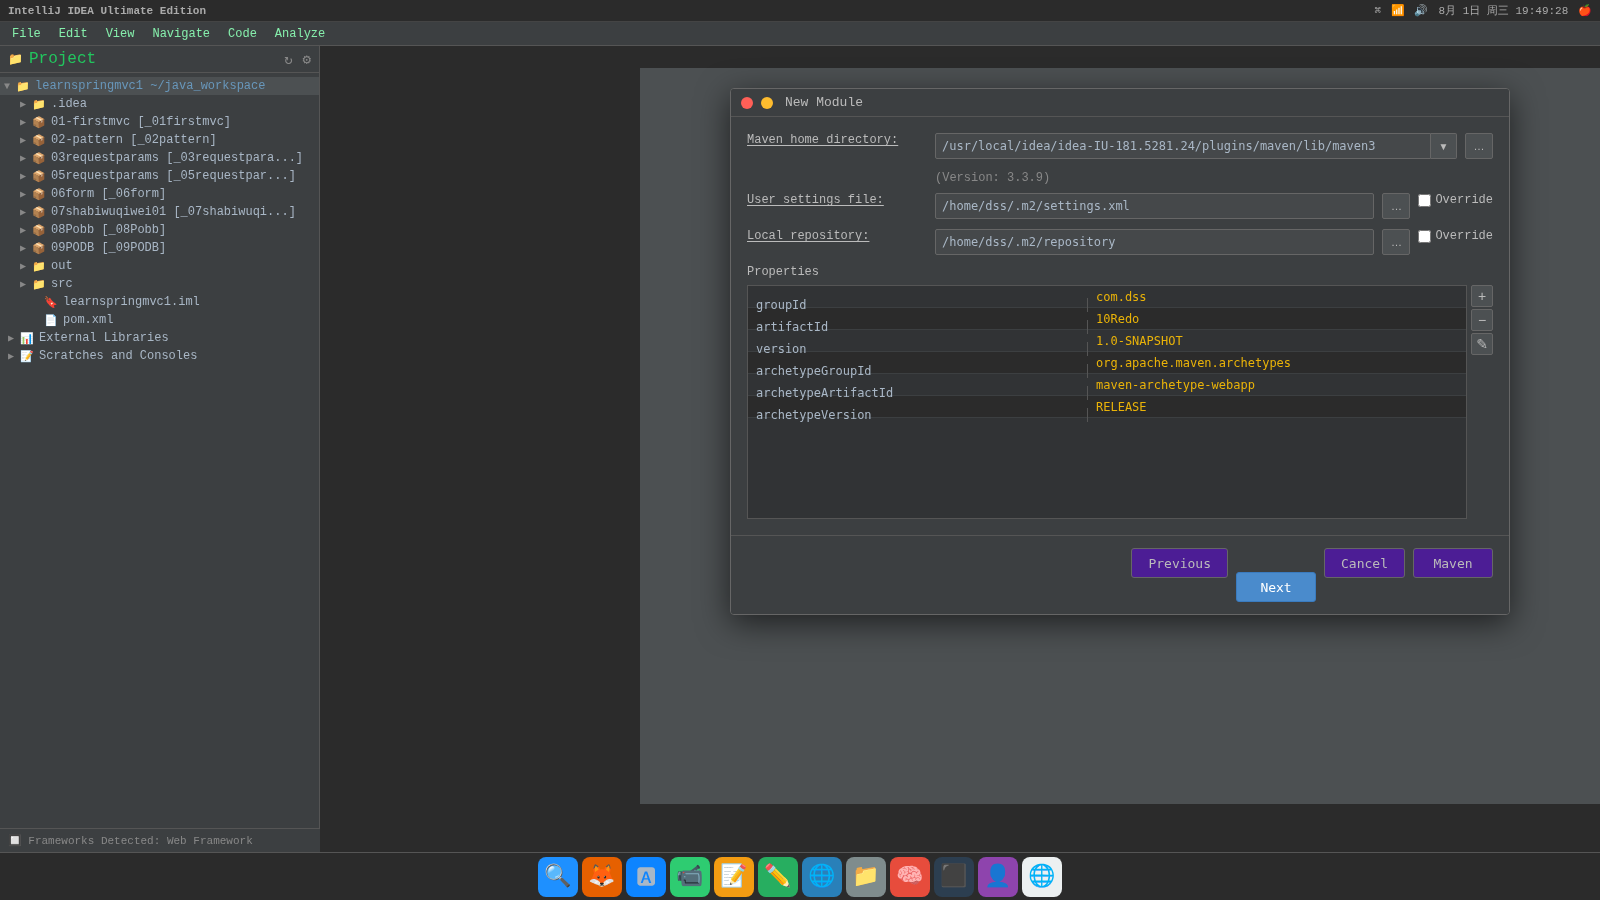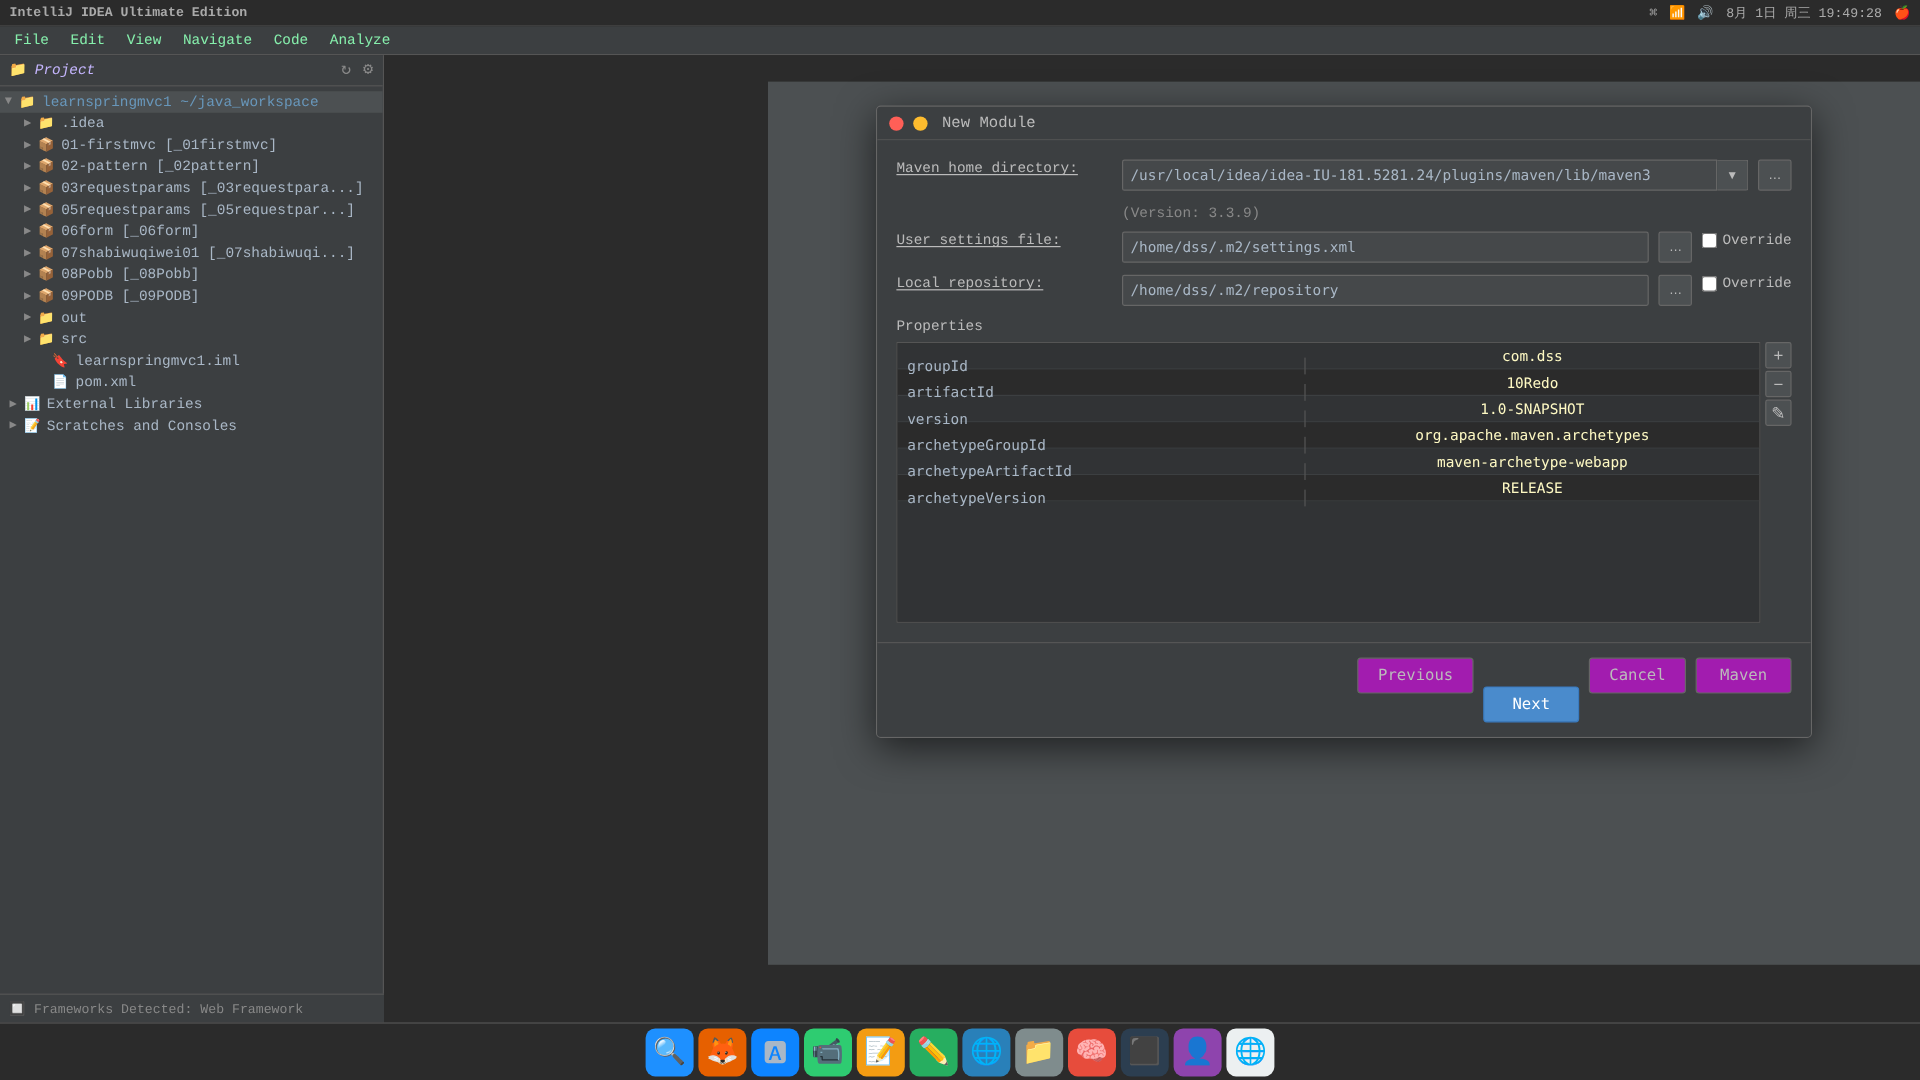--- a/index.html
+++ b/index.html
@@ -47,23 +47,22 @@
     }
     .sidebar-header {
       display: flex;
       align-items: center;
       padding: 4px 8px;
       background: #3c3f41;
       border-bottom: 1px solid #555;
       gap: 6px;
     }
     .sidebar-header-title {
-      font-size: 12px;
-      color: #c4b5fd;
-      font-style: italic;
+      font-size: 16px;
+      color: #22c55e;
     }
     .sidebar-tree {
       padding: 4px 0;
     }
     .tree-item {
       display: flex;
       align-items: center;
       padding: 2px 4px;
       cursor: pointer;
       white-space: nowrap;
@@ -299,23 +298,22 @@
       font-size: 12px;
       color: #a9b7c6;
       font-family: monospace;
       border-right: 1px solid #555;
       margin-top: 16px;
     }
     .prop-value {
       flex: 1;
       padding: 0 8px;
       font-size: 12px;
-      color: #fef9c3;
+      color: #eab308;
       font-family: monospace;
-      text-align: center;
     }
     .properties-wrapper {
       position: relative;
       display: flex;
       gap: 4px;
     }
     .prop-side-btns {
       display: flex;
       flex-direction: column;
       gap: 2px;
@@ -348,21 +346,21 @@
       height: 30px;
       min-width: 80px;
       border-radius: 3px;
       font-size: 13px;
       cursor: pointer;
       border: 1px solid #666;
       padding: 0 16px;
       font-family: monospace;
     }
     .btn-default {
-      background: #a21caf;
+      background: #4c1d95;
       color: #bbbbbb;
     }
     .btn-primary {
       background: #4a8bcc;
       color: #fff;
       border-color: #3a7bbf;
       margin-top: 24px;
     }
 
     

